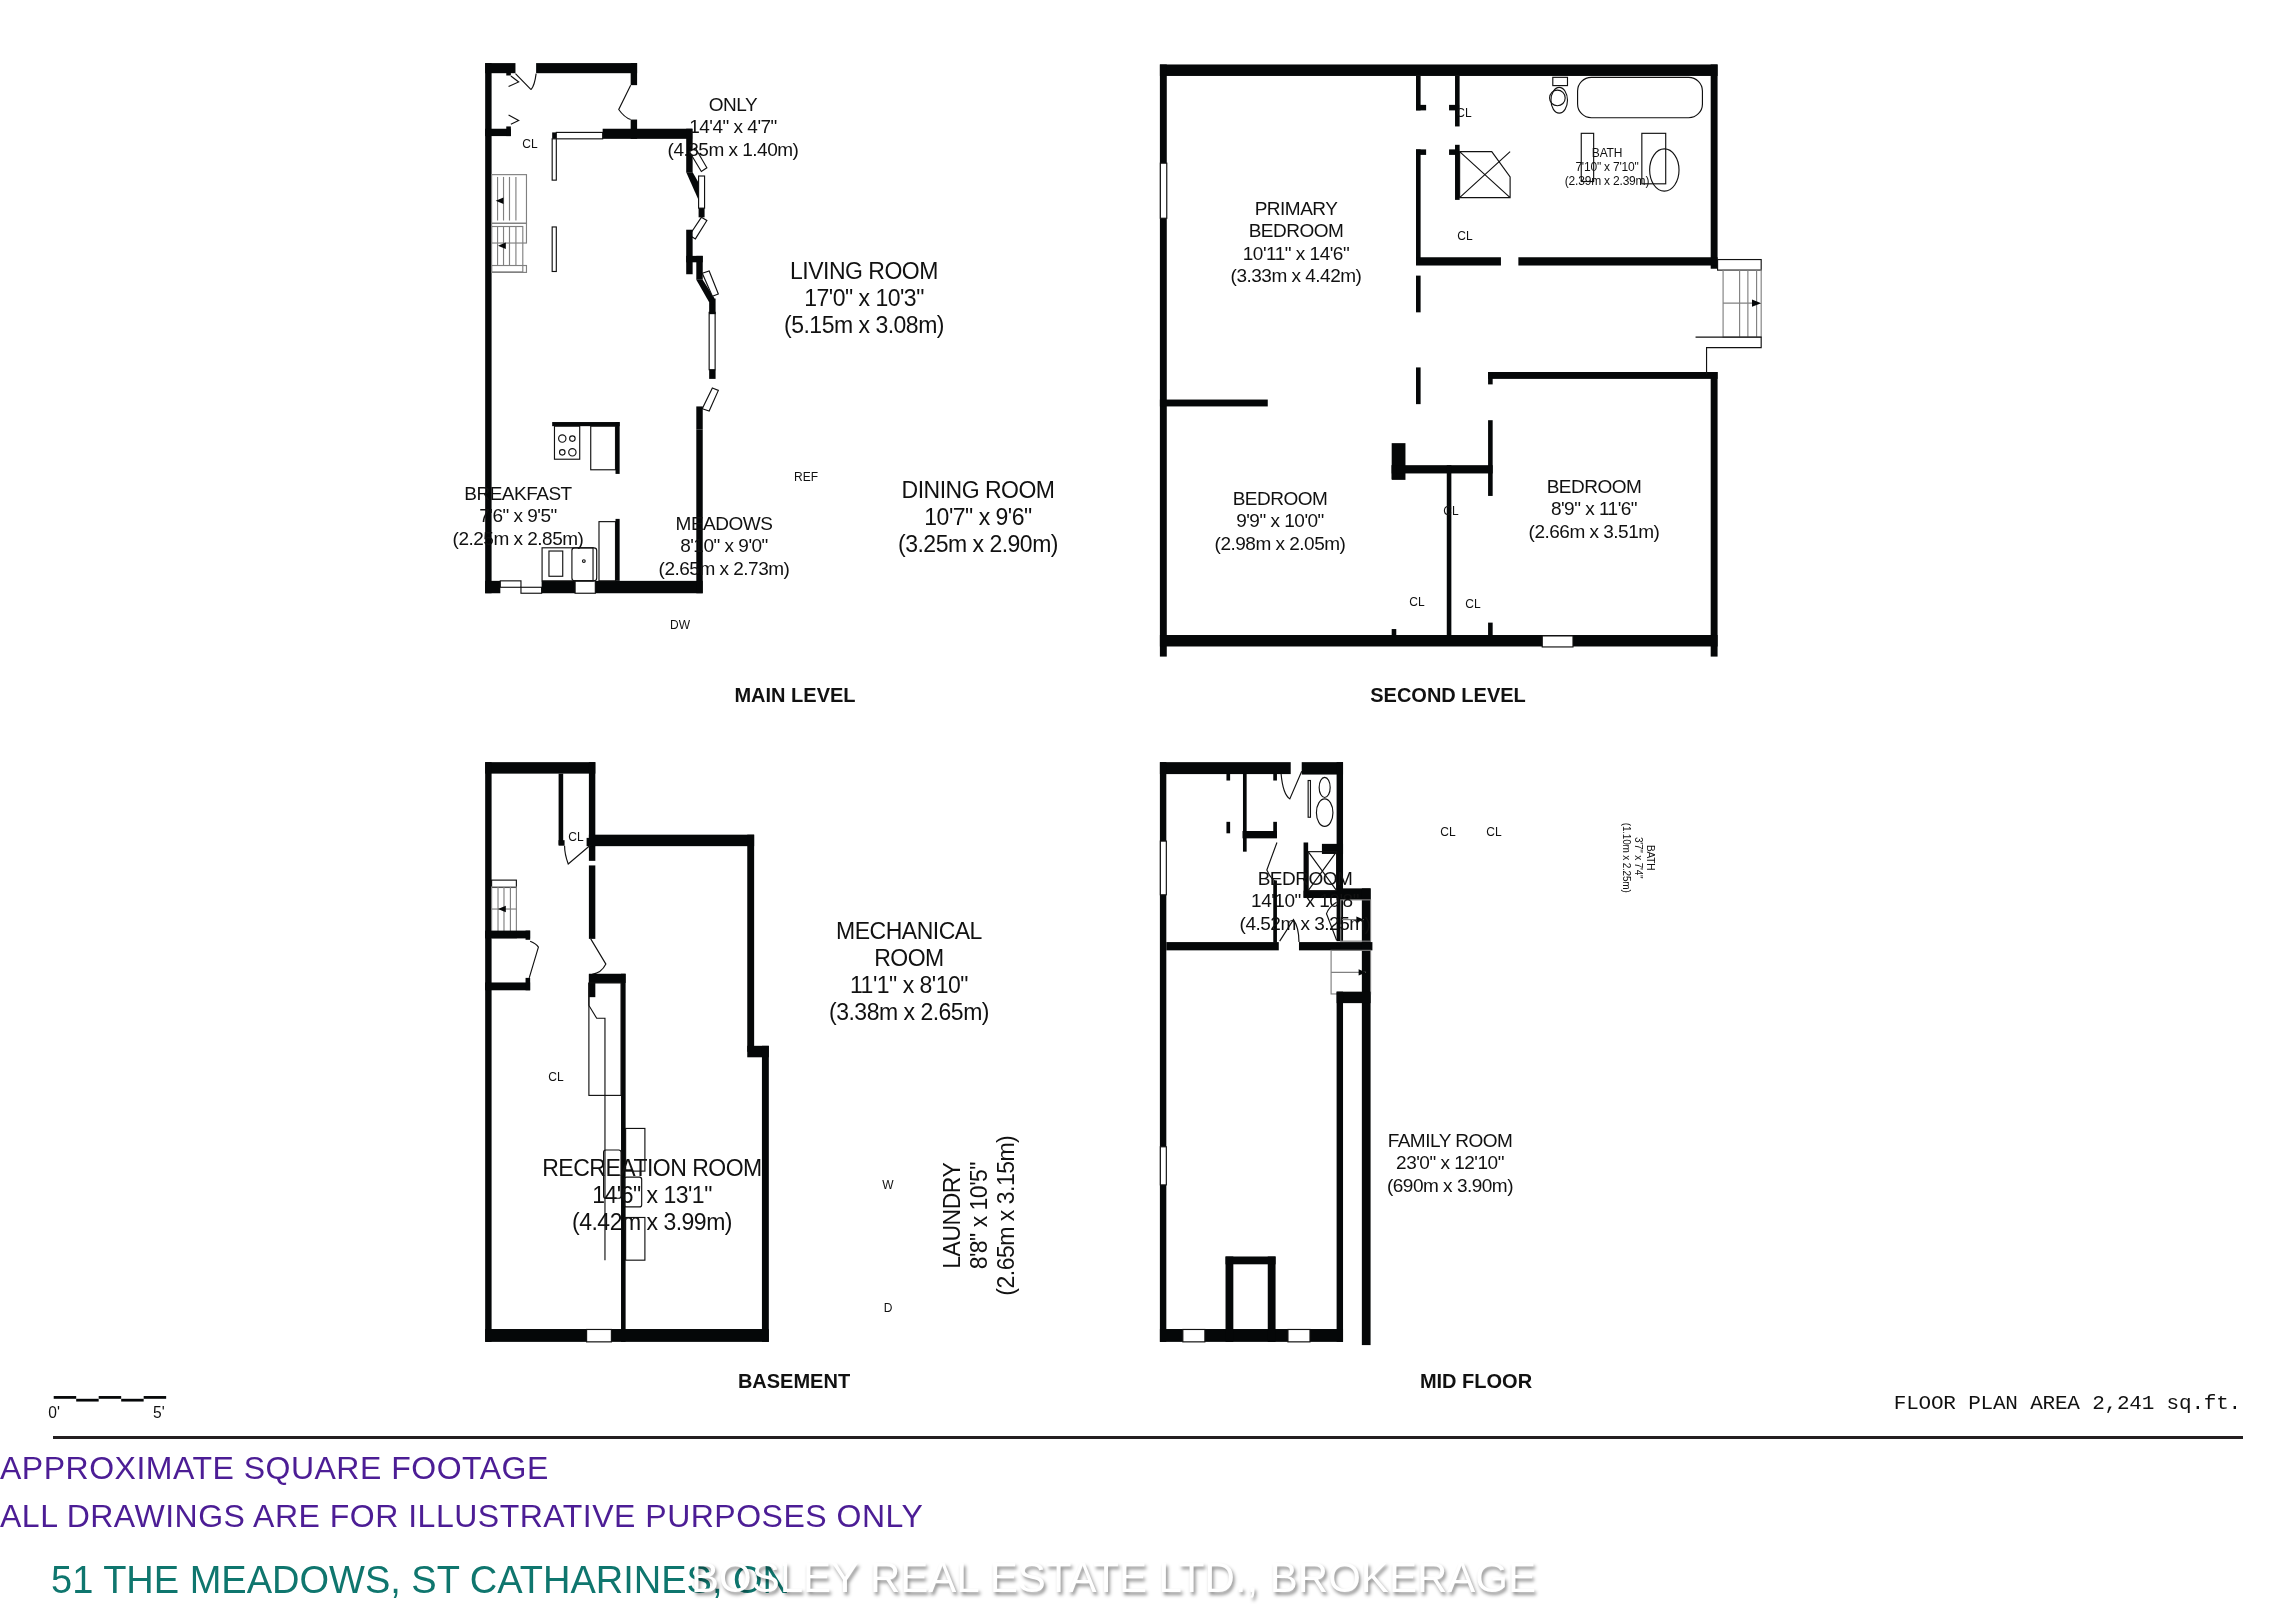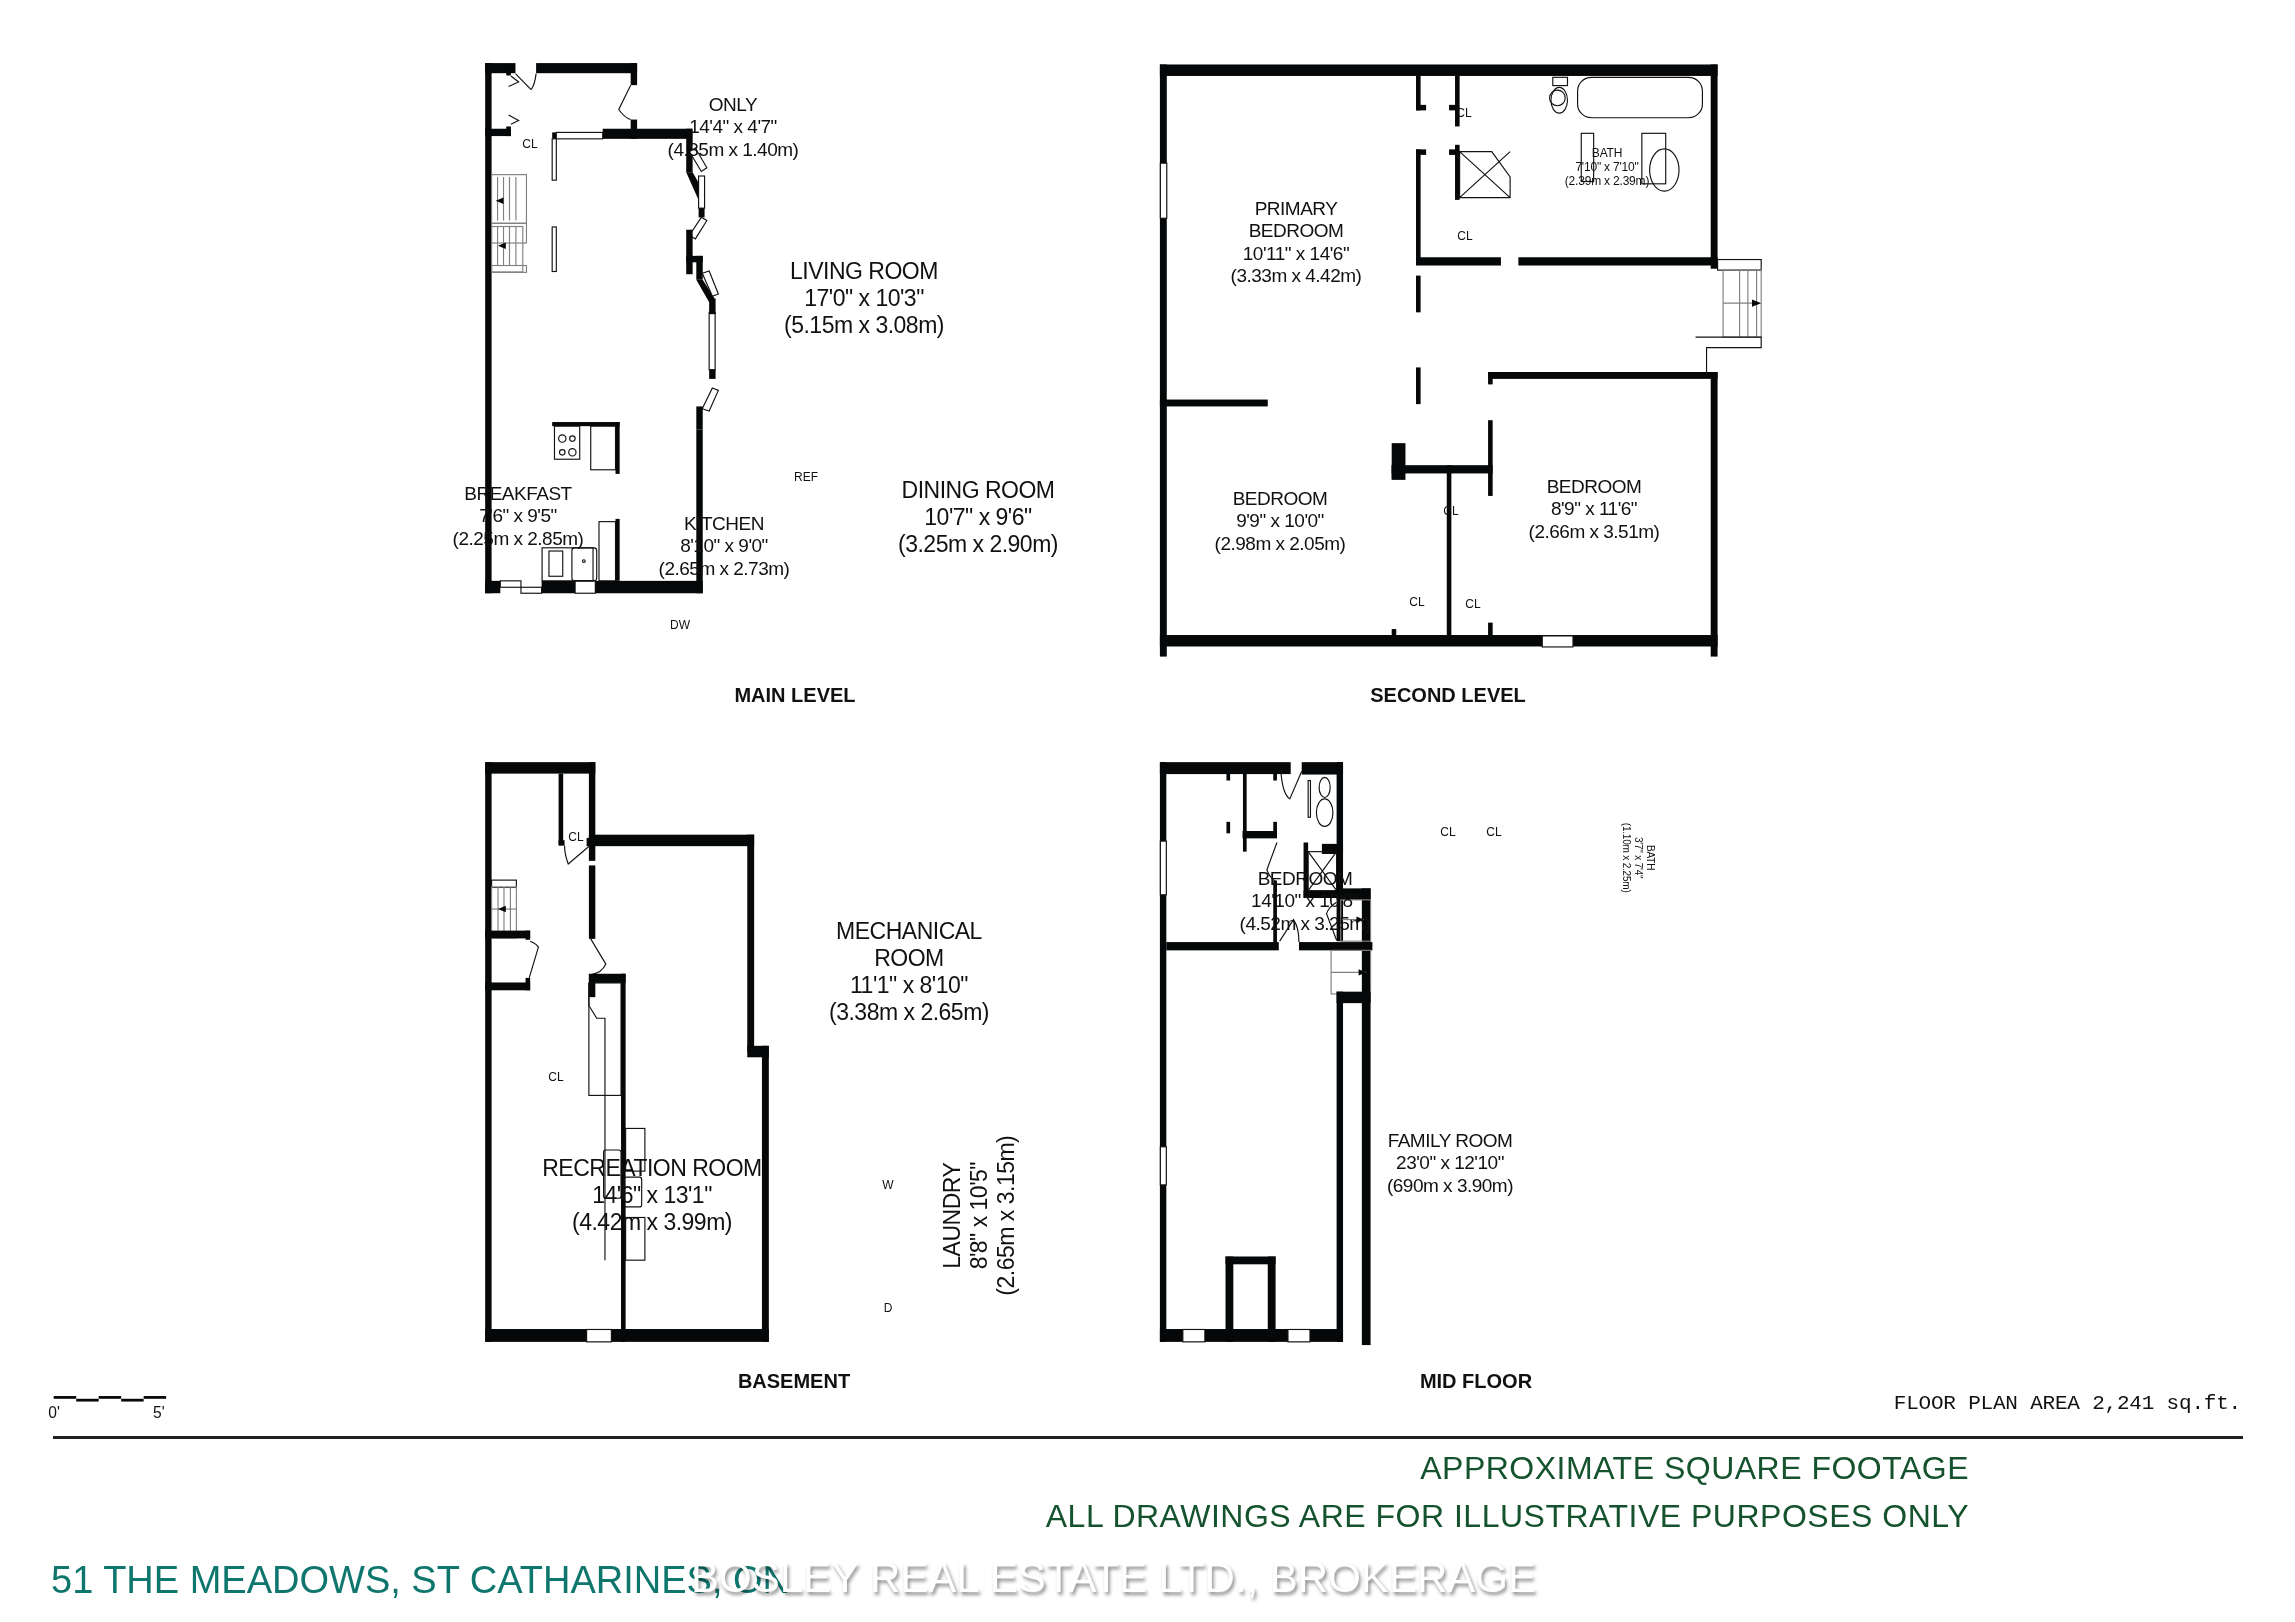--- a/index.html
+++ b/index.html
@@ -14,21 +14,21 @@
   .room-lg { font-size: 23px; letter-spacing: -0.5px; }
   .room-md { font-size: 19px; letter-spacing: -0.5px; }
   .room-sm { font-size: 12px; letter-spacing: -0.2px; }
   .cl { font-size: 12px; margin-top: 16px; }
   .level { position: absolute; font-size: 20px; font-weight: bold; transform: translateX(-50%); letter-spacing: 0px; font-family: "Liberation Sans", sans-serif; }
   .footer-rule { position: absolute; left: 53px; width: 2190px; top: 1436px; height: 3.2px; background: #231f20; }
   .area { position: absolute; right: 54px; top: 1392px; font-size: 21px; letter-spacing: -0.2px; font-family: Liberation Mono, monospace; }
   .scale { position: absolute; left: 51px; top: 1396px; }
   .scale .lab0 { position: absolute; left: -2.8px; top: 8.3px; font-size: 15.6px; }
   .scale .lab5 { position: absolute; left: 102px; top: 8.3px; font-size: 15.6px; }
-  .disclaimer { position: absolute; left: 0; width: 1969px; text-align: right; color: #14532d; font-size: 32px; letter-spacing: 0.5px; }
+  .disclaimer { position: absolute; left: 0; width: 1969px; text-align: left; color: #4c1d95; font-size: 32px; letter-spacing: 0.5px; }
   .address { position: absolute; left: 51px; top: 1559px; font-size: 38px; letter-spacing: 0px; color: #0f766e; }
   .watermark { position: absolute; left: 691px; top: 1554px; font-size: 42px; color: #ffffff; text-shadow: 1.8px 2.8px 3.7px rgba(0,0,0,0.45); letter-spacing: 0px; }
 </style>
 </head>
 <body>
 
 <svg class="plan" viewBox="0 0 5000 3535">
 
   <g>
 
@@ -275,21 +275,21 @@
   <span class="dim">17'0" x 10'3"</span>
   <span class="met">(5.15m x 3.08m)</span>
 </div>
 <div class="lbl cl" style="left:806px; top:454px;"><span>REF</span></div>
 <div class="lbl room-md" style="left:518px; top:483px;">
   <span class="name">BREAKFAST</span>
   <span class="dim">7'6" x 9'5"</span>
   <span class="met">(2.25m x 2.85m)</span>
 </div>
 <div class="lbl room-md" style="left:724px; top:513px;">
-  <span class="name">KITCHEN</span>
+  <span class="name">MEADOWS</span>
   <span class="dim">8'10" x 9'0"</span>
   <span class="met">(2.65m x 2.73m)</span>
 </div>
 <div class="lbl room-lg" style="left:978px; top:477px;">
   <span class="name">DINING ROOM</span>
   <span class="dim">10'7" x 9'6"</span>
   <span class="met">(3.25m x 2.90m)</span>
 </div>
 <div class="lbl cl" style="left:680px; top:602px;"><span>DW</span></div>
 <div class="level" style="left:795px; top:684px;">MAIN LEVEL</div>

